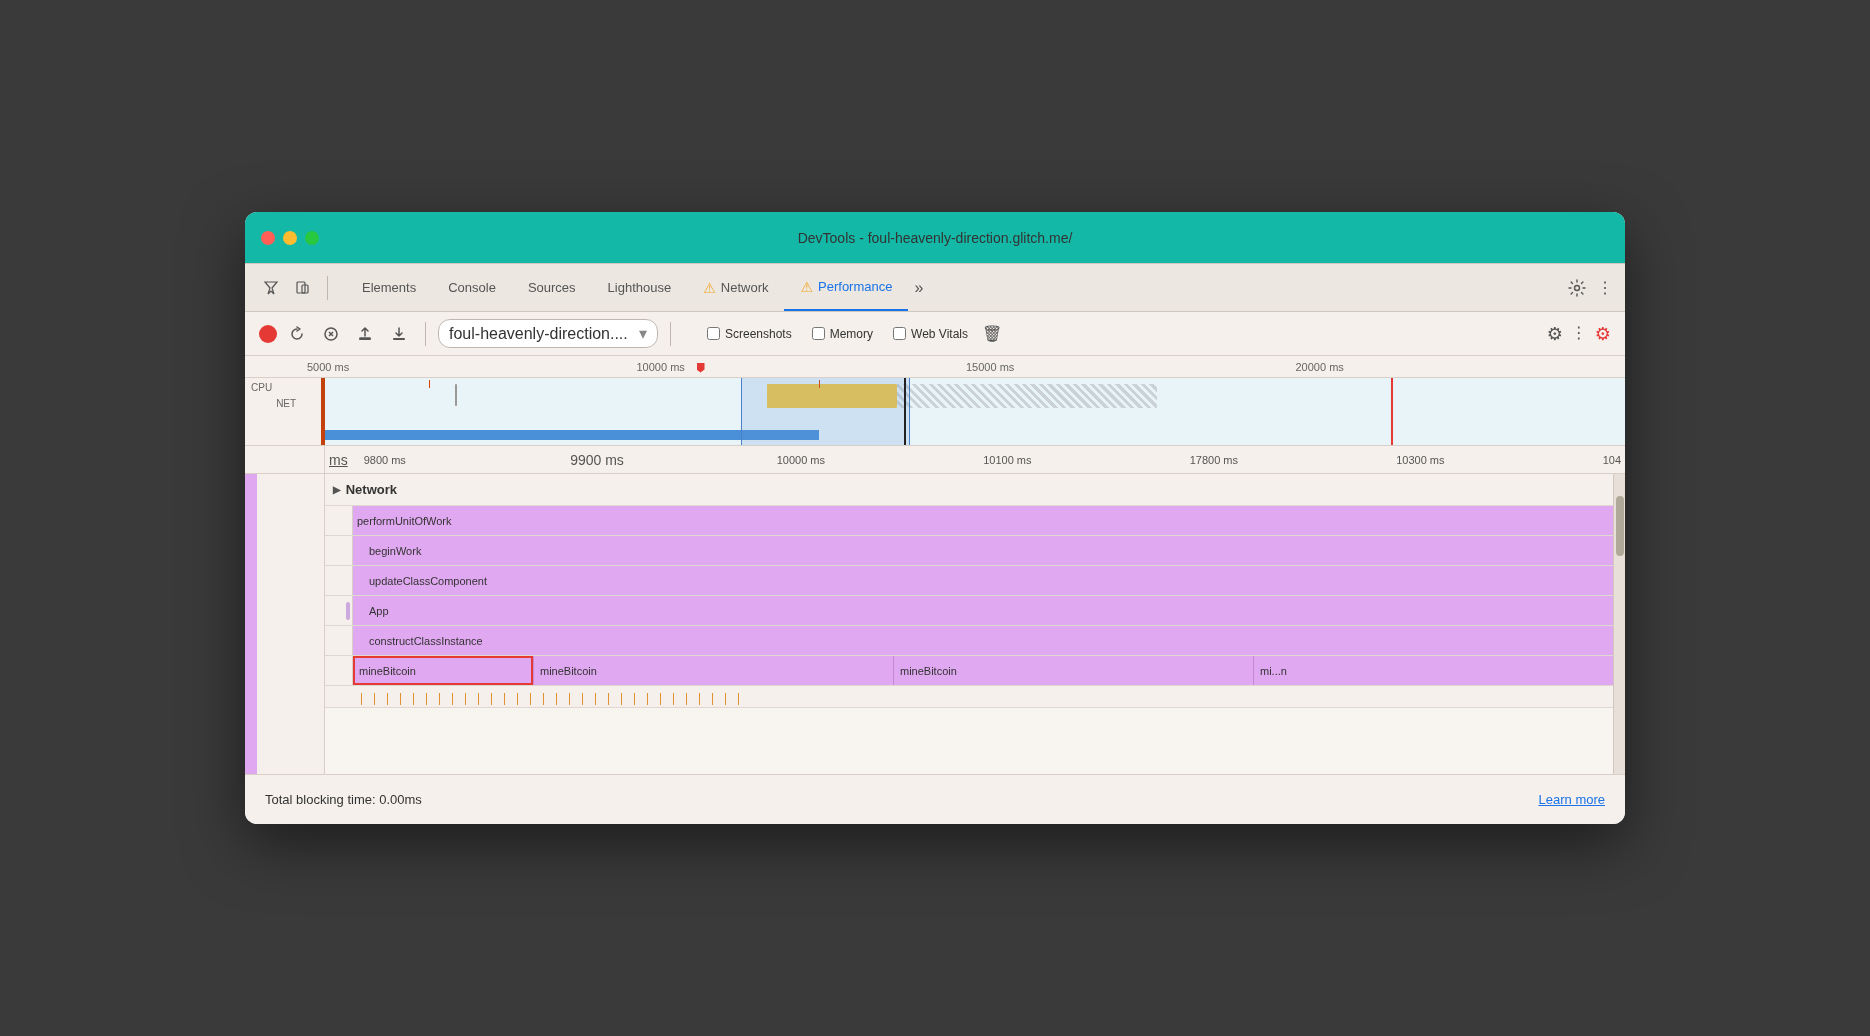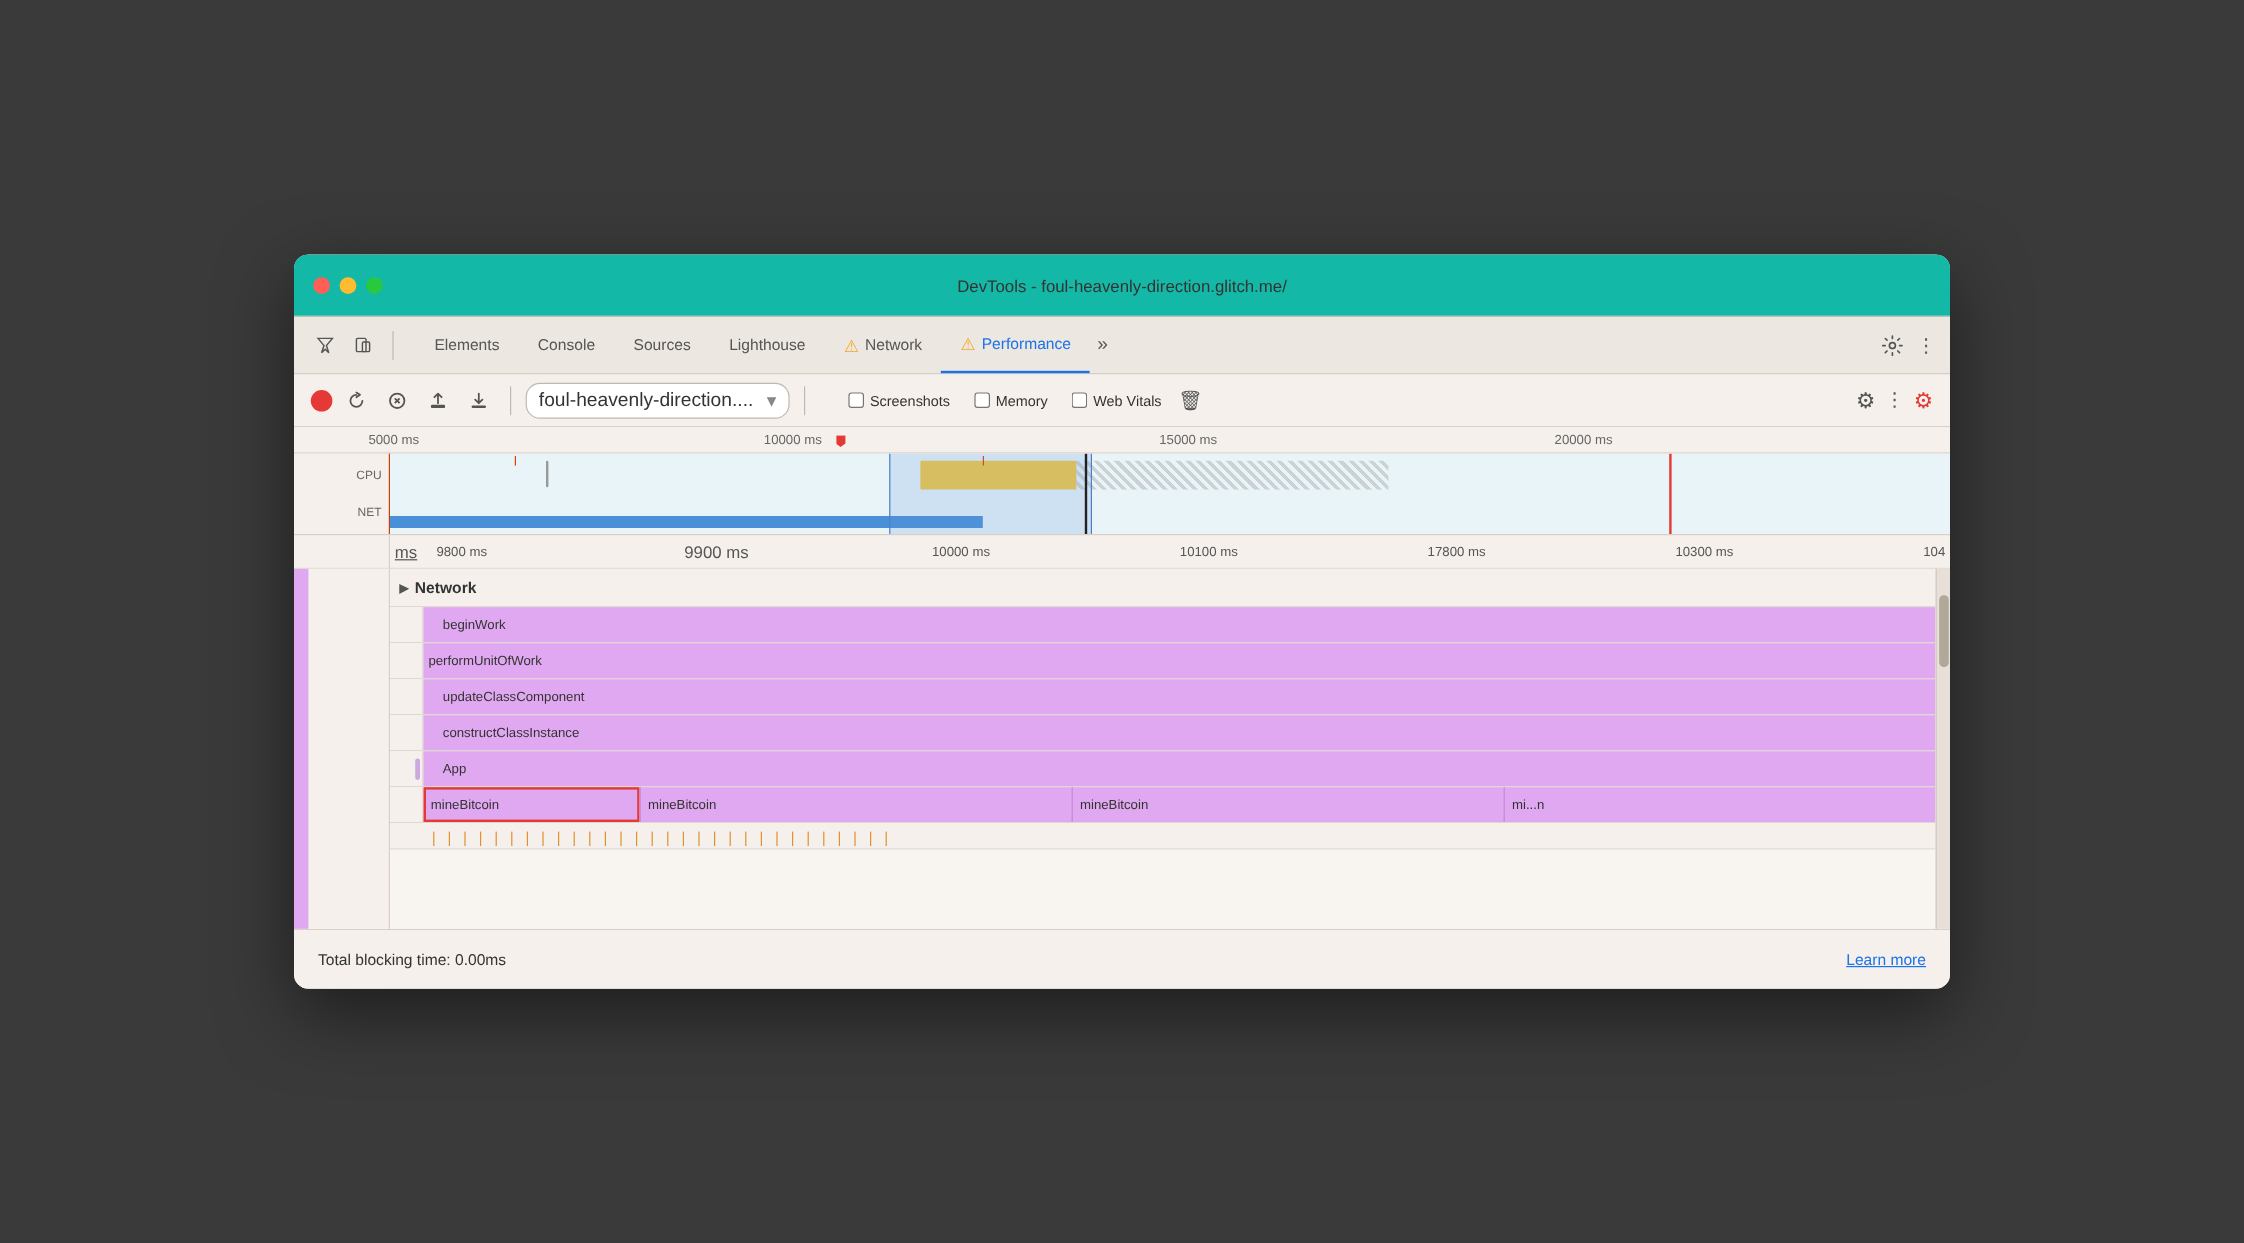--- a/index.html
+++ b/index.html
@@ -336,21 +336,21 @@
         <span>10000 ms</span>
         
         <div style="position:absolute; top:2px; left:60px; width:8px; height:10px; background:#e53935; clip-path:polygon(0 0, 100% 0, 100% 70%, 50% 100%, 0 70%);"></div>
       </div>
       <div style="flex:1; font-size:11px; color:#666; text-align:left;">15000 ms</div>
       <div style="flex:1; font-size:11px; color:#666; text-align:left;">20000 ms</div>
     </div>
 
     <div style="display:flex; height:68px;">
 
-      <div style="width:80px; display:flex; flex-direction:column; justify-content:center; gap:4px; padding:4px 6px; border-right:1px solid #c2410c; background:#f5f0eb;">
+      <div style="width:80px; display:flex; flex-direction:row; gap:4px; padding:4px 6px; border-right:4px solid #c2410c; background:#f5f0eb;">
         <div style="font-size:10px; color:#666; text-align:right;">CPU</div>
         <div style="font-size:10px; color:#666; text-align:right; margin-top:16px;">NET</div>
       </div>
 
       <div style="flex:1; position:relative; background:#e8f4f8; overflow:hidden;">
 
         <div style="position:absolute; top:6px; left:10%; width:2px; height:22px; background:#999; border-radius:1px;"></div>
 
         <div style="position:absolute; top:6px; left:34%; width:10%; height:24px; background:#f4c842; border-radius:1px;"></div>
 
@@ -393,52 +393,52 @@
 
     <div style="flex:1; overflow:hidden;">
 
       <div style="height:32px; display:flex; align-items:center; padding-left:8px; border-bottom:1px solid #e0d8d0; background:#f5f0eb; font-size:13px; color:#333; font-weight:600; gap:5px;">
         <span style="font-size:10px; color:#555;">▶</span>
         <span>Network</span>
       </div>
 
       <div style="height:30px; display:flex; align-items:stretch; border-bottom:1px solid #ddd8d0;">
         <div style="width:28px; background:#f5f0eb; border-right:1px solid #d8d0c8;"></div>
+        <div style="flex:1; background:#e0a8f0; display:flex; align-items:center; padding-left:4px; font-size:11px; color:#333;">
+          <span>performUnitOfWork</span>
+        </div>
+      </div>
+
+      <div style="height:30px; display:flex; align-items:stretch; border-bottom:1px solid #ddd8d0;">
+        <div style="width:28px; background:#f5f0eb; border-right:1px solid #d8d0c8;"></div>
         <div style="flex:1; background:#e0a8f0; display:flex; align-items:center; padding-left:16px; font-size:11px; color:#333;">
           <span>beginWork</span>
-        </div>
-      </div>
-
-      <div style="height:30px; display:flex; align-items:stretch; border-bottom:1px solid #ddd8d0;">
-        <div style="width:28px; background:#f5f0eb; border-right:1px solid #d8d0c8;"></div>
-        <div style="flex:1; background:#e0a8f0; display:flex; align-items:center; padding-left:4px; font-size:11px; color:#333;">
-          <span>performUnitOfWork</span>
         </div>
       </div>
 
       <div style="height:30px; display:flex; align-items:stretch; border-bottom:1px solid #ddd8d0;">
         <div style="width:28px; background:#f5f0eb; border-right:1px solid #d8d0c8;"></div>
         <div style="flex:1; background:#e0a8f0; display:flex; align-items:center; padding-left:16px; font-size:11px; color:#333;">
           <span>updateClassComponent</span>
         </div>
       </div>
 
       <div style="height:30px; display:flex; align-items:stretch; border-bottom:1px solid #ddd8d0;">
+        <div style="width:28px; background:#f5f0eb; border-right:1px solid #d8d0c8; display:flex; align-items:center; justify-content:flex-end; padding-right:2px;">
+          <div style="width:4px; height:18px; background:#ccaadd; border-radius:2px;"></div>
+        </div>
+        <div style="flex:1; background:#e0a8f0; display:flex; align-items:center; padding-left:16px; font-size:11px; color:#333;">
+          <span>App</span>
+        </div>
+      </div>
+
+      <div style="height:30px; display:flex; align-items:stretch; border-bottom:1px solid #ddd8d0;">
         <div style="width:28px; background:#f5f0eb; border-right:1px solid #d8d0c8;"></div>
         <div style="flex:1; background:#e0a8f0; display:flex; align-items:center; padding-left:16px; font-size:11px; color:#333;">
           <span>constructClassInstance</span>
-        </div>
-      </div>
-
-      <div style="height:30px; display:flex; align-items:stretch; border-bottom:1px solid #ddd8d0;">
-        <div style="width:28px; background:#f5f0eb; border-right:1px solid #d8d0c8; display:flex; align-items:center; justify-content:flex-end; padding-right:2px;">
-          <div style="width:4px; height:18px; background:#ccaadd; border-radius:2px;"></div>
-        </div>
-        <div style="flex:1; background:#e0a8f0; display:flex; align-items:center; padding-left:16px; font-size:11px; color:#333;">
-          <span>App</span>
         </div>
       </div>
 
       <div style="height:30px; display:flex; align-items:stretch; border-bottom:1px solid #ddd8d0;">
         <div style="width:28px; background:#f5f0eb; border-right:1px solid #d8d0c8;"></div>
 
         <div style="min-width:180px; max-width:220px; background:#e0a8f0; border: 2px solid #e53935; display:flex; align-items:center; padding-left:4px; font-size:11px; color:#333; box-sizing:border-box;">
           <span>mineBitcoin</span>
         </div>
 

